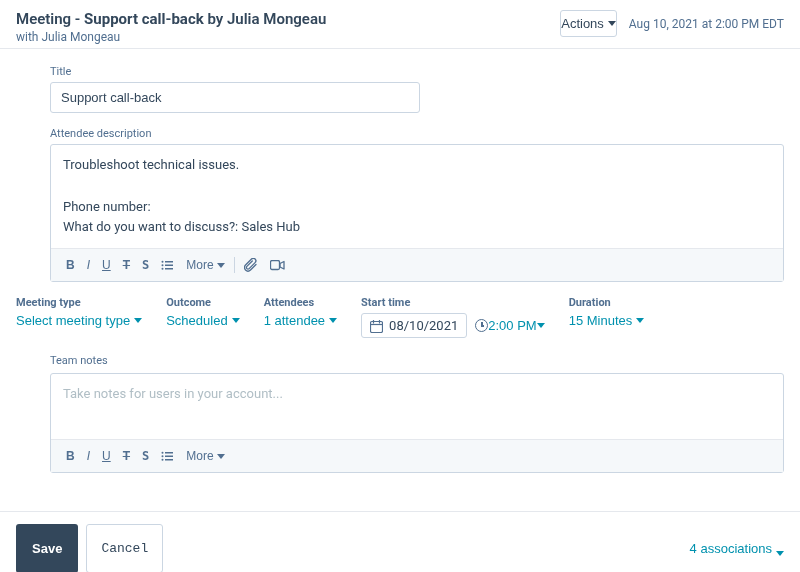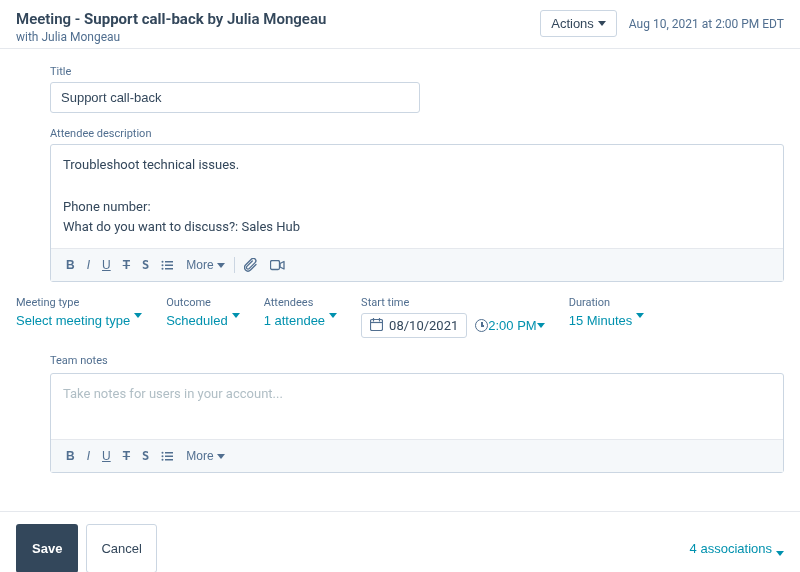--- a/index.html
+++ b/index.html
@@ -43,21 +43,21 @@
       gap: 12px;
     }
 
     .actions-btn {
       display: flex;
       align-items: center;
       gap: 4px;
       background: none;
       border: 1px solid #cbd6e2;
       border-radius: 3px;
-      padding: 5px 10px;
+      padding: 5px 0;
       color: #33475b;
       font-size: 13px;
       cursor: pointer;
       font-weight: 500;
       margin-left: 36px;
     }
 
     .chevron-down {
       width: 0; height: 0;
       border-left: 4px solid transparent;
@@ -165,42 +165,43 @@
 
     .meeting-field {
       display: flex;
       flex-direction: column;
       gap: 4px;
     }
 
     .meeting-field-label {
       font-size: 11px;
       color: #516f90;
+      font-weight: bold;
     }
 
     .dropdown-link {
       display: flex;
-      align-items: flex-start;
+      align-items: center;
       gap: 4px;
       color: #0091ae;
       font-size: 13px;
       cursor: pointer;
       font-weight: 500;
       background: none;
       border: none;
       padding: 0;
     }
 
     .dropdown-link .chevron-down {
       border-top-color: #0091ae;
     }
 
     .date-input-wrapper {
       display: flex;
-      align-items: flex-start;
+      align-items: flex-end;
       border: 1px solid #cbd6e2;
       border-radius: 3px;
       padding: 4px 8px;
       gap: 6px;
       background: #fff;
       cursor: pointer;
     }
 
     .date-value {
       font-size: 13px;
@@ -239,20 +240,21 @@
     }
 
     .cancel-btn {
       background: #fff;
       color: #33475b;
       border: 1px solid #cbd6e2;
       border-radius: 3px;
       padding: 7px 14px;
       font-size: 13px;
       cursor: pointer;
+      font-family: Liberation Mono, monospace;
     }
 
     .associations-btn {
       display: flex;
       align-items: flex-end;
       gap: 4px;
       background: none;
       border: none;
       color: #0091ae;
       font-size: 13px;

